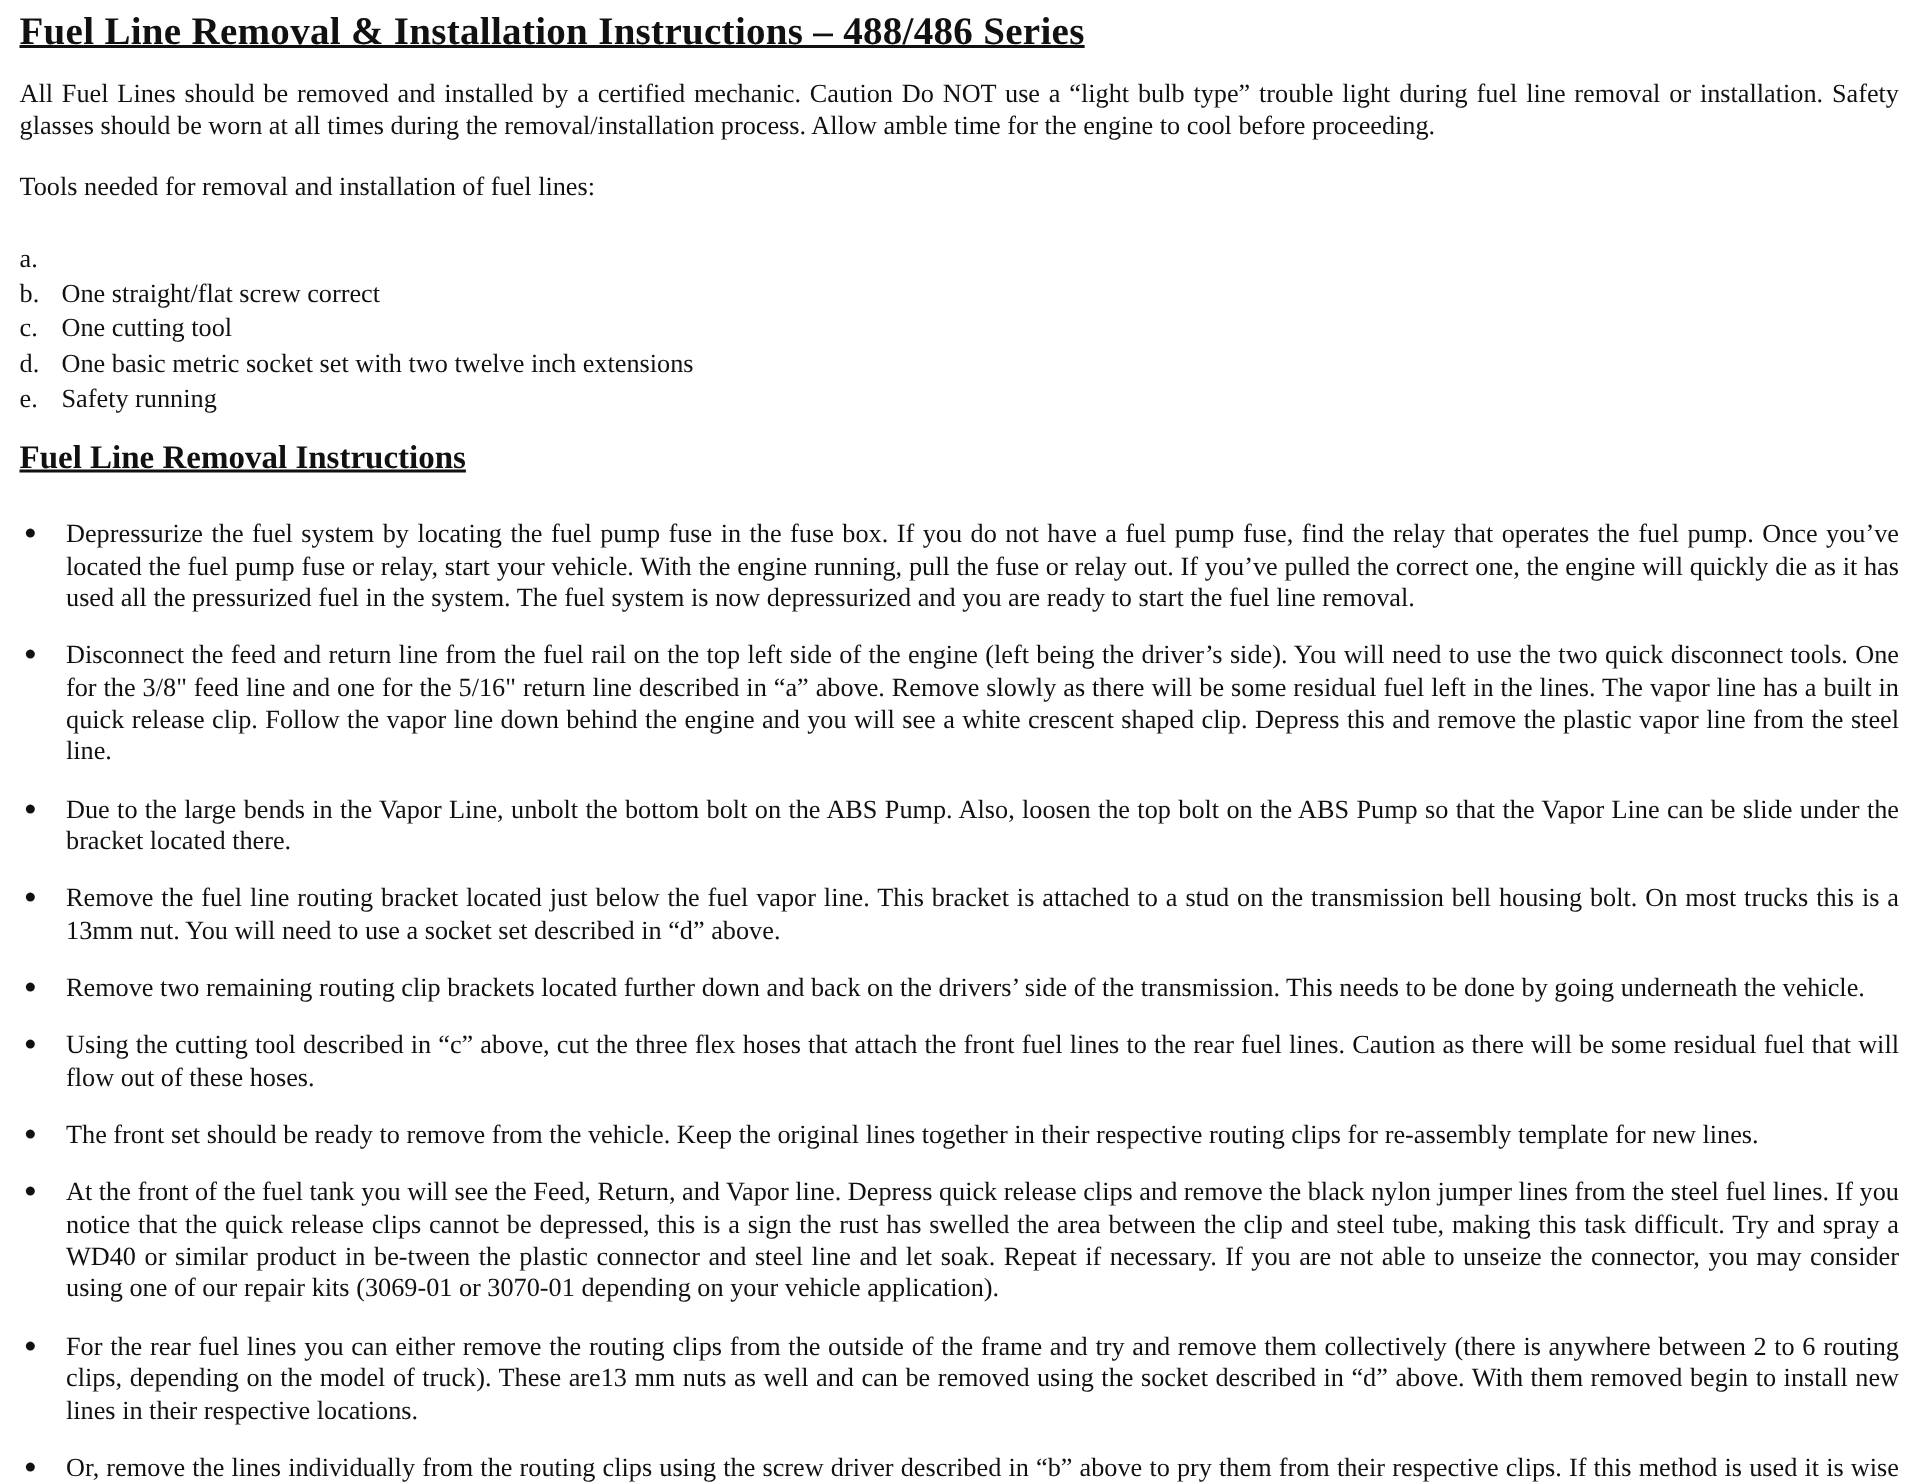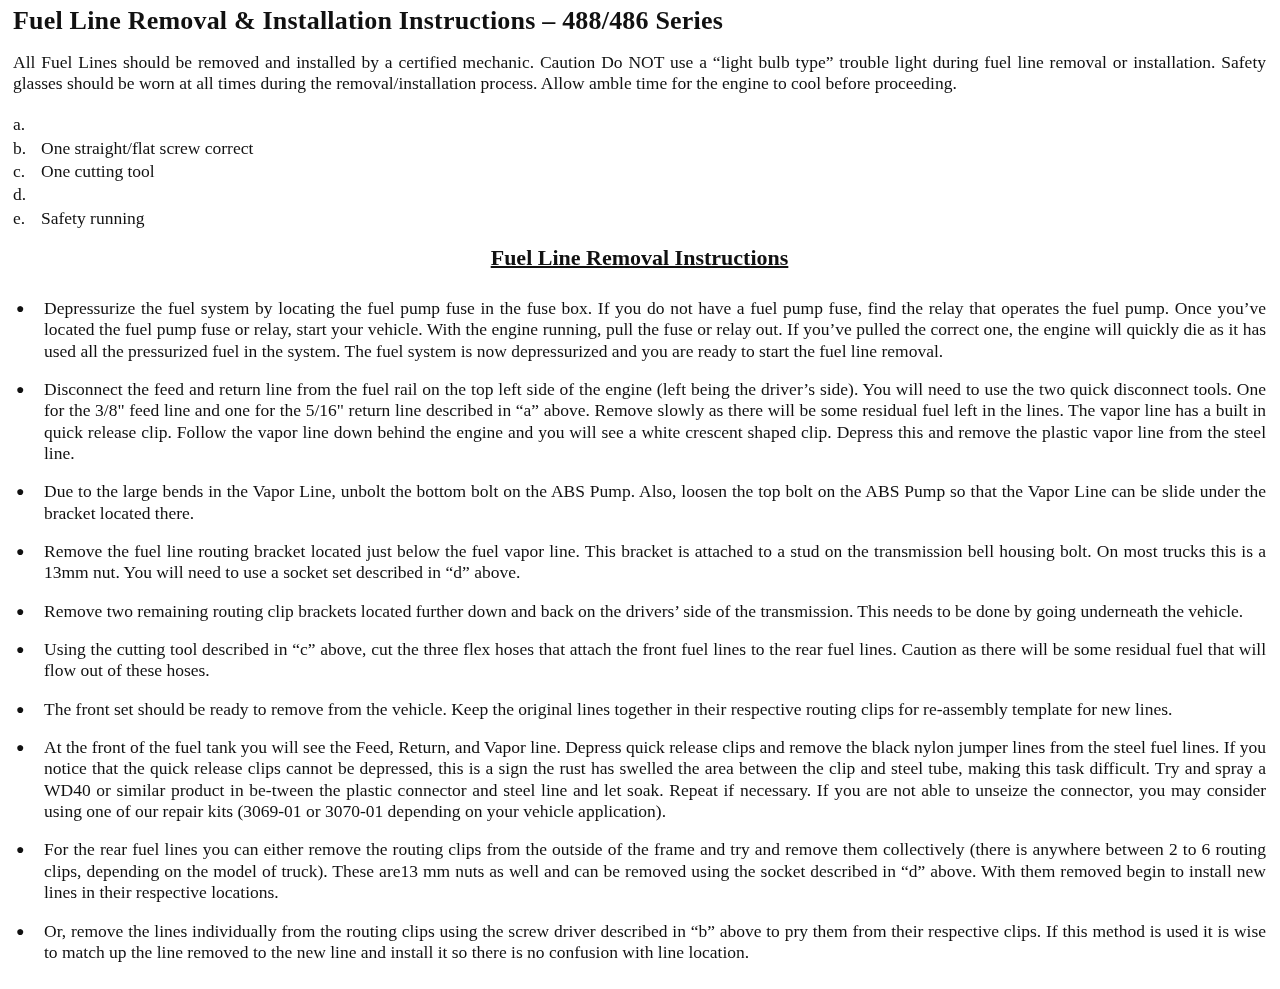--- a/index.html
+++ b/index.html
@@ -10,20 +10,21 @@
     background: #ffffff;
     color: #111111;
     font-family: "Liberation Serif", "DejaVu Serif", serif;
     font-size: 17.5px;
     line-height: 1.22;
     padding: 5px 14px 24px 13px;
   }
   .doc-title {
     font-size: 26px;
     font-weight: bold;
+    text-decoration: underline;
     text-decoration-thickness: 2px;
     margin: 0 0 15px 0;
     letter-spacing: 0.2px;
   }
   .intro {
     margin: 12px 0 20px 0;
     text-align: justify;
   }
   .tools-intro {
     margin: 0 0 26px 0;
@@ -39,21 +40,20 @@
   }
   .tool-marker {
     flex: 0 0 28px;
   }
   .section-heading {
     font-size: 22px;
     font-weight: bold;
     text-decoration: underline;
     text-decoration-thickness: 2px;
     margin: 16px 0 26px 0;
-    text-align: center;
   }
   .steps-list {
     list-style: none;
     margin: 0;
     padding: 0;
   }
   .steps-list li {
     display: flex;
     margin-bottom: 17px;
   }
@@ -70,35 +70,37 @@
 </style>
 </head>
 <body>
 
 <div>
 
   <h1 class="doc-title">Fuel Line Removal &amp; Installation Instructions – 488/486 Series</h1>
 
   <p class="intro">All Fuel Lines should be removed and installed by a certified mechanic. Caution Do NOT use a “light bulb type” trouble light during fuel line removal or installation. Safety glasses should be worn at all times during the removal/installation process. Allow amble time for the engine to cool before proceeding.</p>
 
+  <p class="tools-intro">Tools needed for removal and installation of fuel lines:</p>
 
   <ol class="tools-list">
     <li>
       <span class="tool-marker">a.</span>
     </li>
     <li>
       <span class="tool-marker">b.</span>
       <span class="tool-text">One straight/flat screw correct</span>
     </li>
     <li>
       <span class="tool-marker">c.</span>
       <span class="tool-text">One cutting tool</span>
     </li>
     <li>
       <span class="tool-marker">d.</span>
+      <span class="tool-text">One basic metric socket set with two twelve inch extensions</span>
     </li>
     <li>
       <span class="tool-marker">e.</span>
       <span class="tool-text">Safety running</span>
     </li>
   </ol>
 
   <h2 class="section-heading">Fuel Line Removal Instructions</h2>
 
   <ul class="steps-list">

